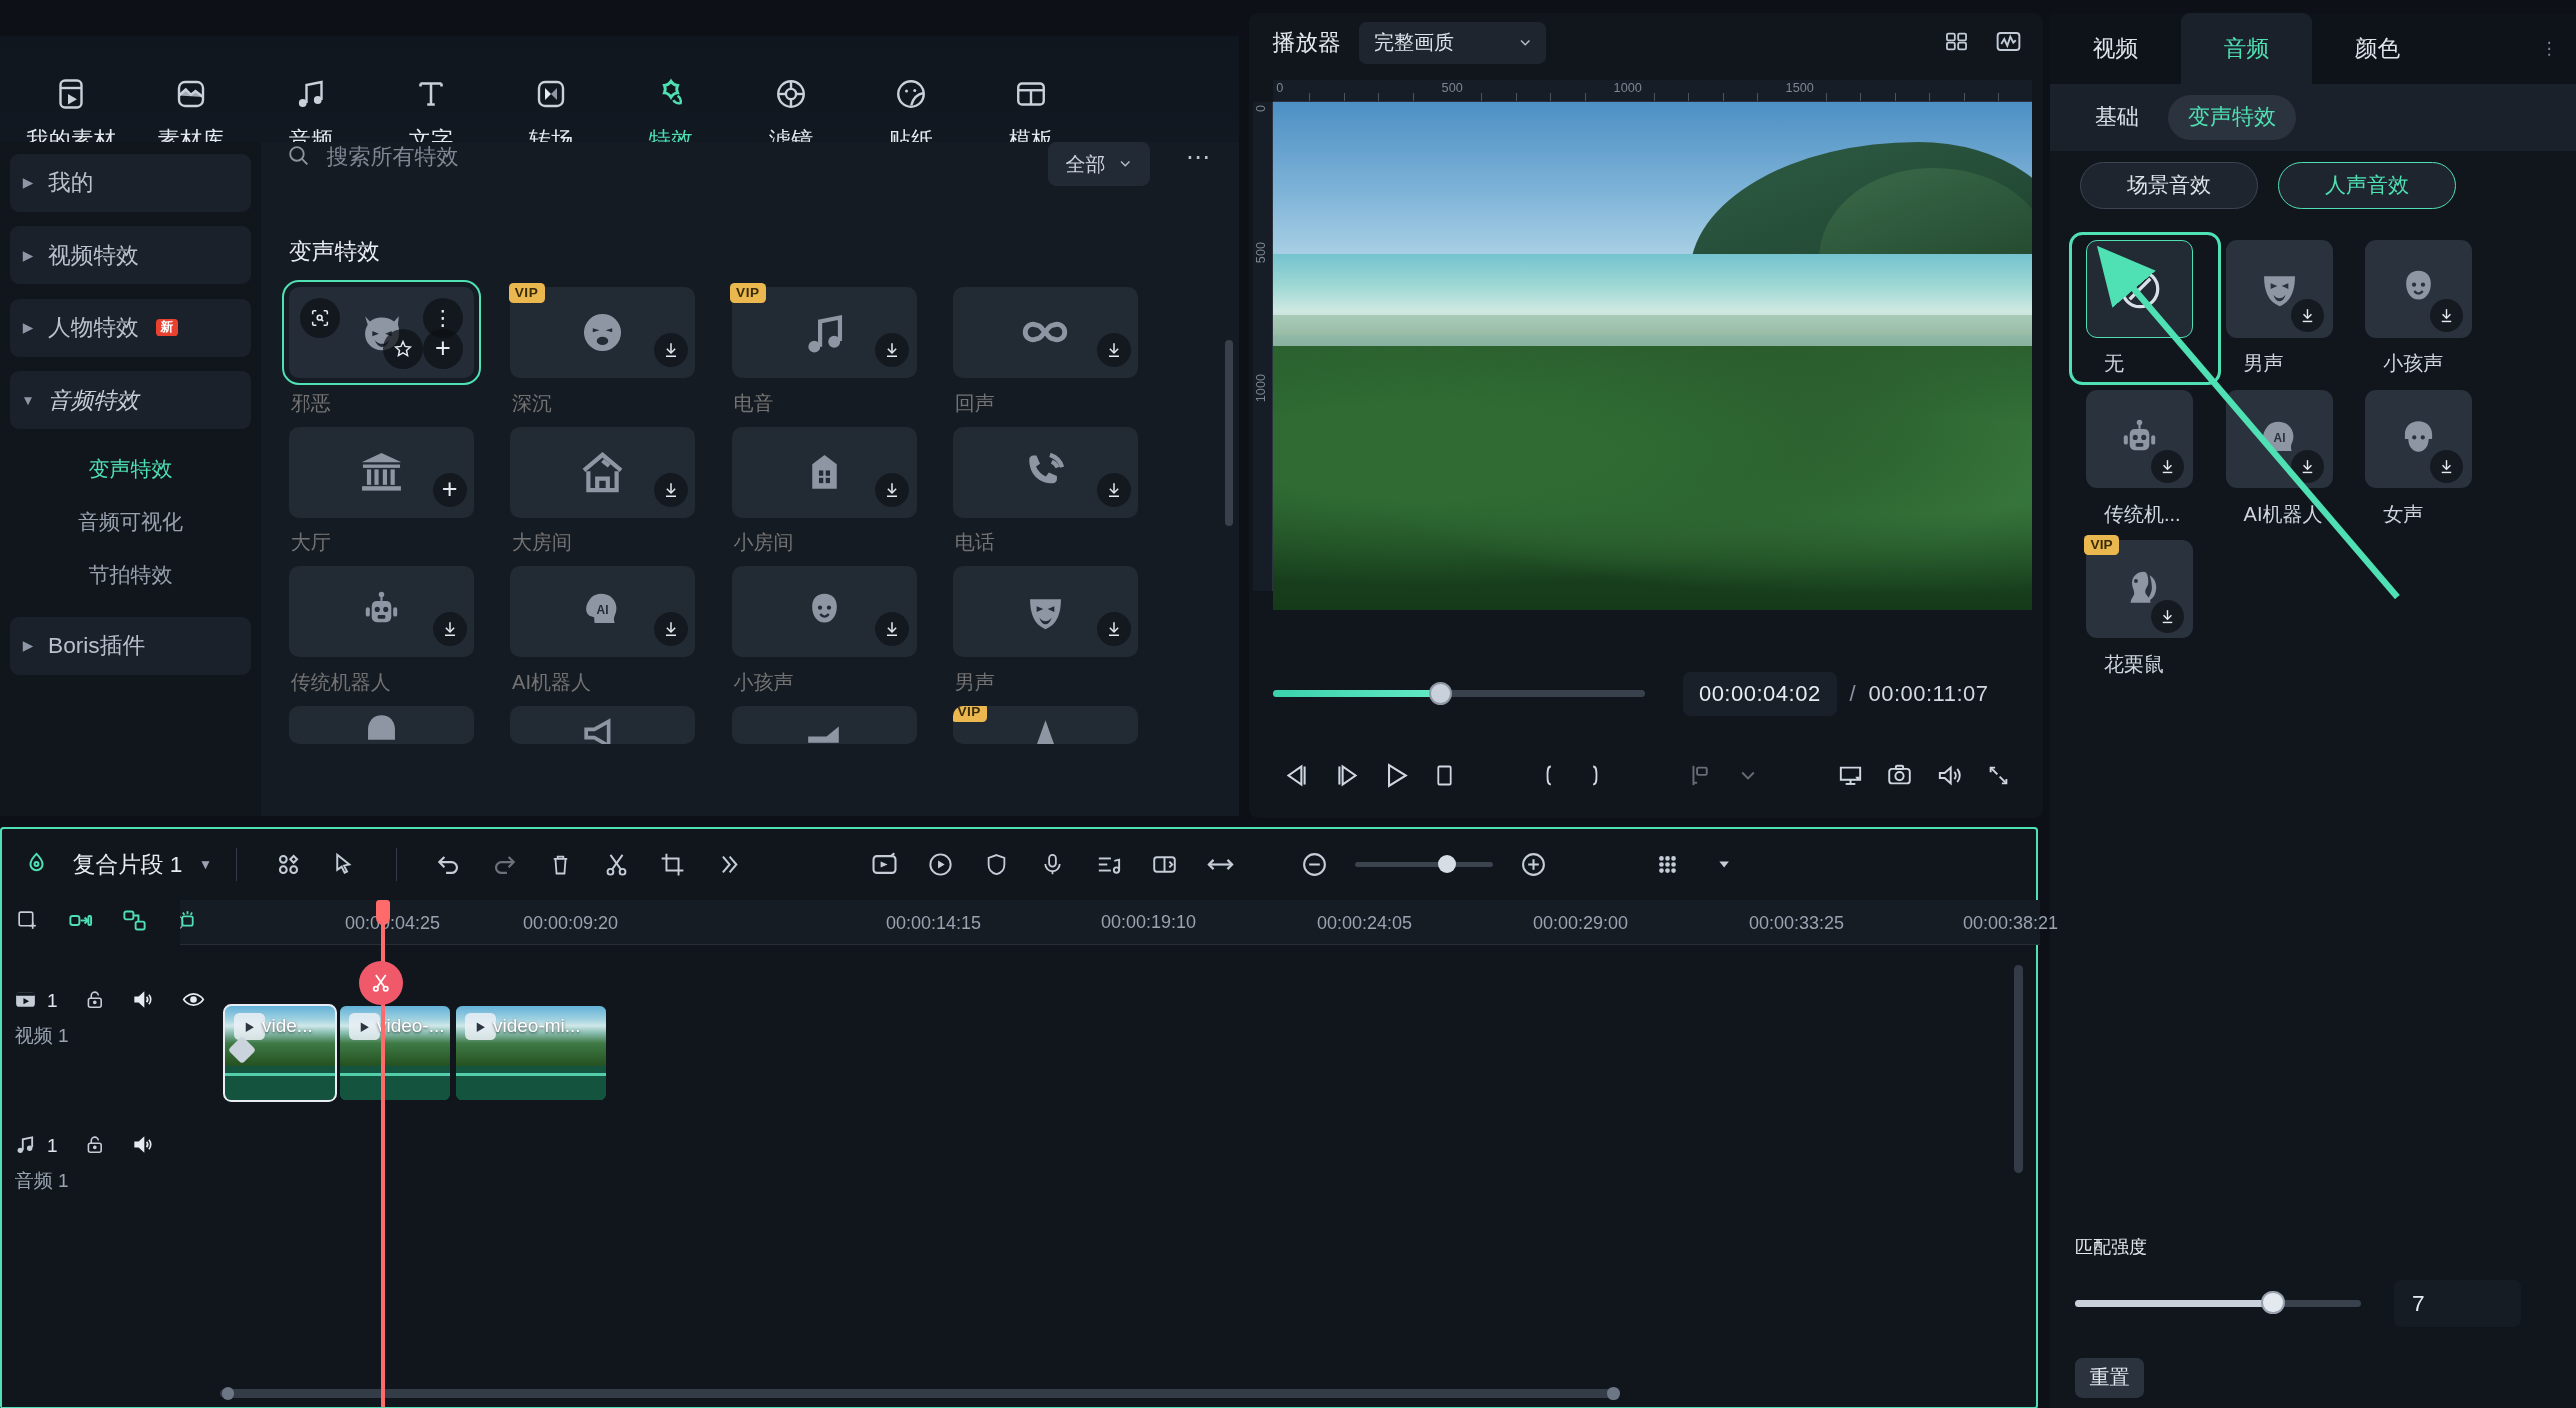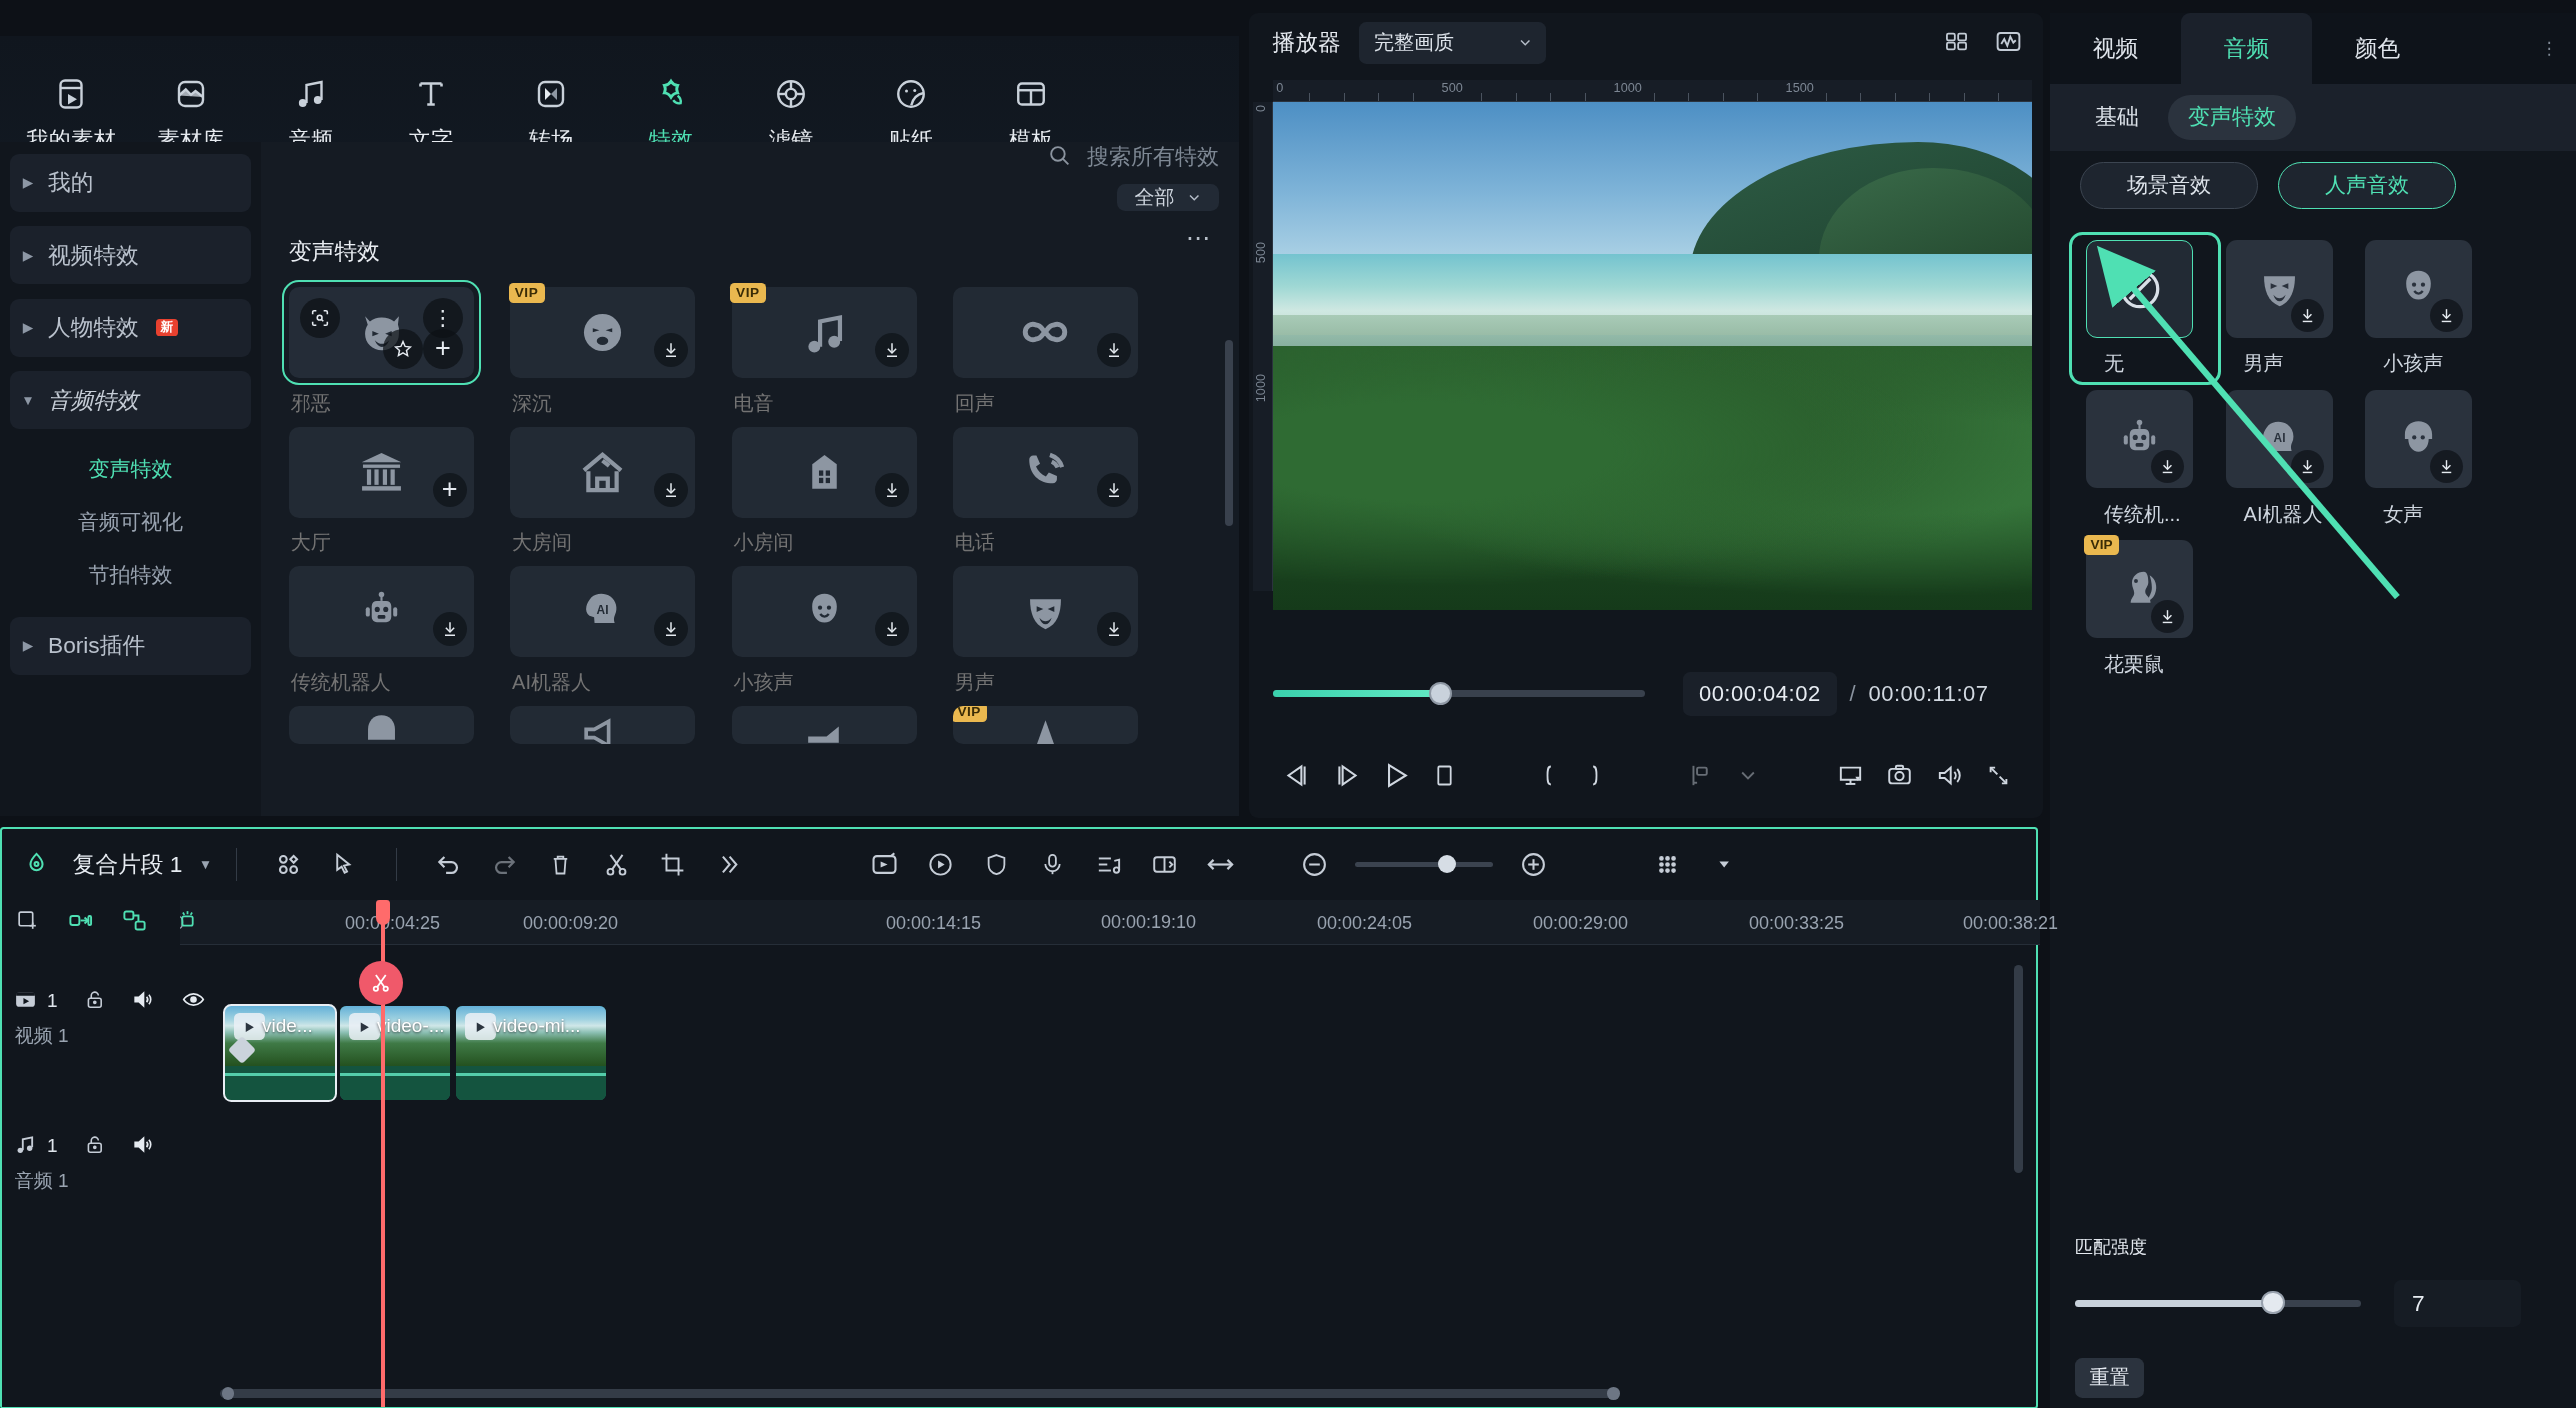--- a/index.html
+++ b/index.html
@@ -57,21 +57,21 @@
     position: absolute; left: 220px; top: 764px; width: 30px; height: 30px;
     border-radius: 6.3px; background: #222a35; display:flex; align-items:center;
     justify-content:center; color:#aab3bf; font-size:15.4px; cursor:pointer;
   }
 
   
   .browser {
     position: absolute; left: 261px; top: 142px; width: 978px; height: 674px;
     background: #151b23;
   }
-  .srchrow { height: 83px; display:flex; align-items:flex-end; padding: 0 20px 0 25px; gap: 12px; flex-direction: column; }
+  .srchrow { height: 83px; display:flex; align-items:flex-start; padding: 0 20px 0 25px; gap: 29px; }
   .srchbox { flex: 1; display:flex; align-items:center; gap:15.4px; cursor:text; }
   .srchbox .ph { font-size: 22px; color: #7e8894; }
   .allsel {
     width: 102px; height: 44px; border-radius: 8.2px; background: #222a35;
     display: flex; align-items:center; justify-content:center; gap:12.7px;
     font-size: 20px; color: #cdd4dd; cursor:pointer;
   }
   .dots3 { width: 40px; text-align:center; font-size: 24.5px; color:#b8c0ca; cursor:pointer; letter-spacing:1.8px; }
   .secttl { font-size: 22.7px; color:#e9edf2; padding: 11px 0 16.3px 28px; }
   .grid {

